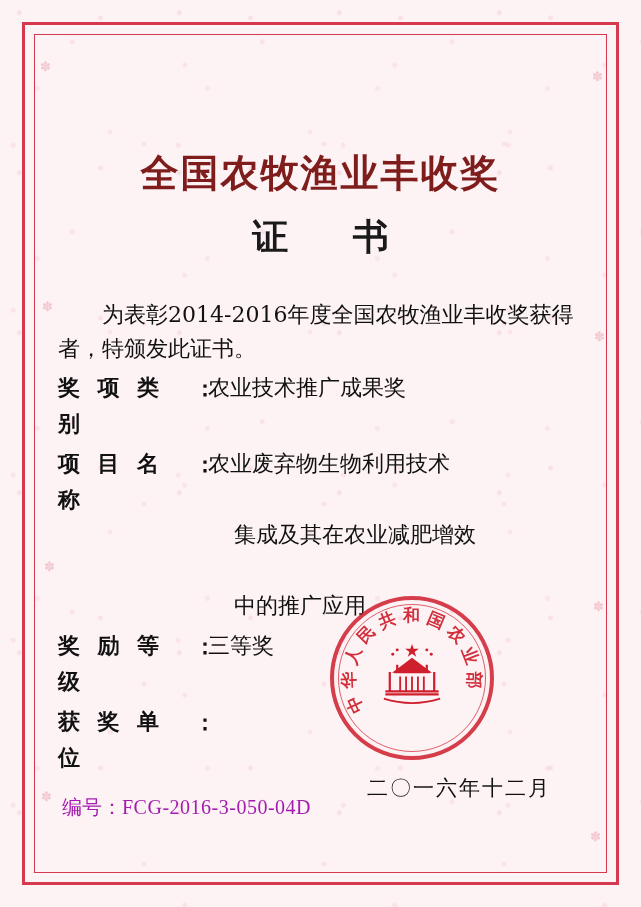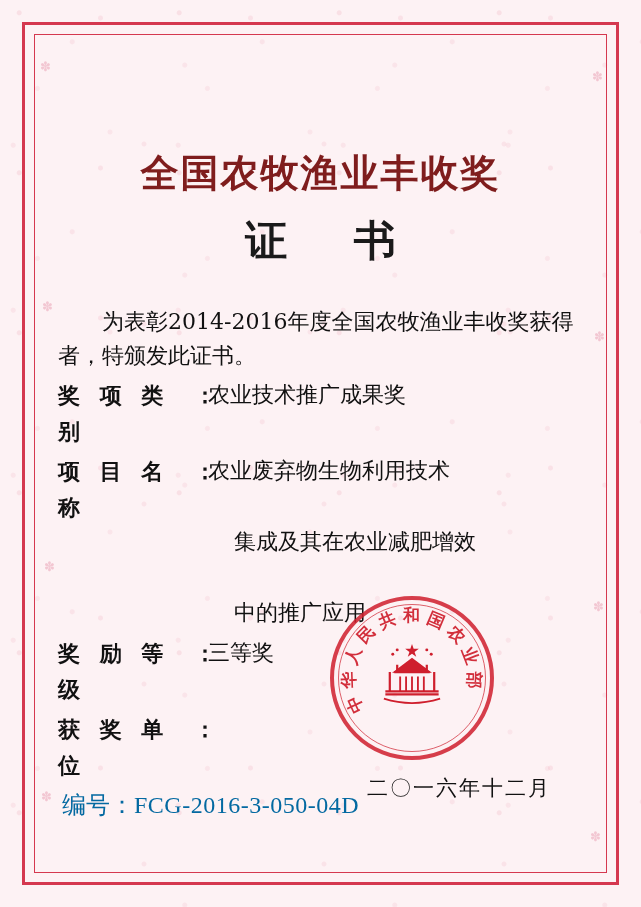--- a/index.html
+++ b/index.html
@@ -79,21 +79,21 @@
     font-size: 38px;
     letter-spacing: 2px;
     font-weight: 700;
     color: #7f1d1d;
     font-family: "DejaVu Sans", sans-serif;
   }
 
   #sub-title {
     margin-top: 14px;
     text-align: center;
-    font-size: 42px;
+    font-size: 36px;
     font-weight: 700;
     letter-spacing: 26px;
     text-indent: 26px;
     color: #1a1a1a;
     font-family: "DejaVu Sans", sans-serif;
   }
 
   #body-block {
     margin-top: 36px;
     padding-left: 10px;
@@ -114,20 +114,21 @@
     font-size: 22px;
     line-height: 36px;
     margin-top: 4px;
     font-family: "DejaVu Serif", serif;
   }
   .field-label {
     flex: 0 0 auto;
     width: 136px;
     letter-spacing: 6px;
     font-weight: 600;
+    font-family: Liberation Serif, serif;
   }
   .field-colon {
     flex: 0 0 auto;
     width: 14px;
     font-weight: 600;
   }
   .field-value {
     flex: 1 1 auto;
   }
   .field-value .cont-line {
@@ -194,22 +195,22 @@
     letter-spacing: 2px;
     color: #111;
     font-family: "DejaVu Serif", serif;
     margin-top: 12px;
   }
 
   #serial {
     position: absolute;
     left: 14px;
     bottom: 38px;
-    font-size: 24px;
-    color: #0369a1;
+    font-size: 20px;
+    color: #a21caf;
     font-family: "DejaVu Serif", serif;
   }
   #serial .serial-num {
     font-family: "Liberation Serif", serif;
     letter-spacing: 0.5px;
   }
 </style>
 </head>
 <body>
 

